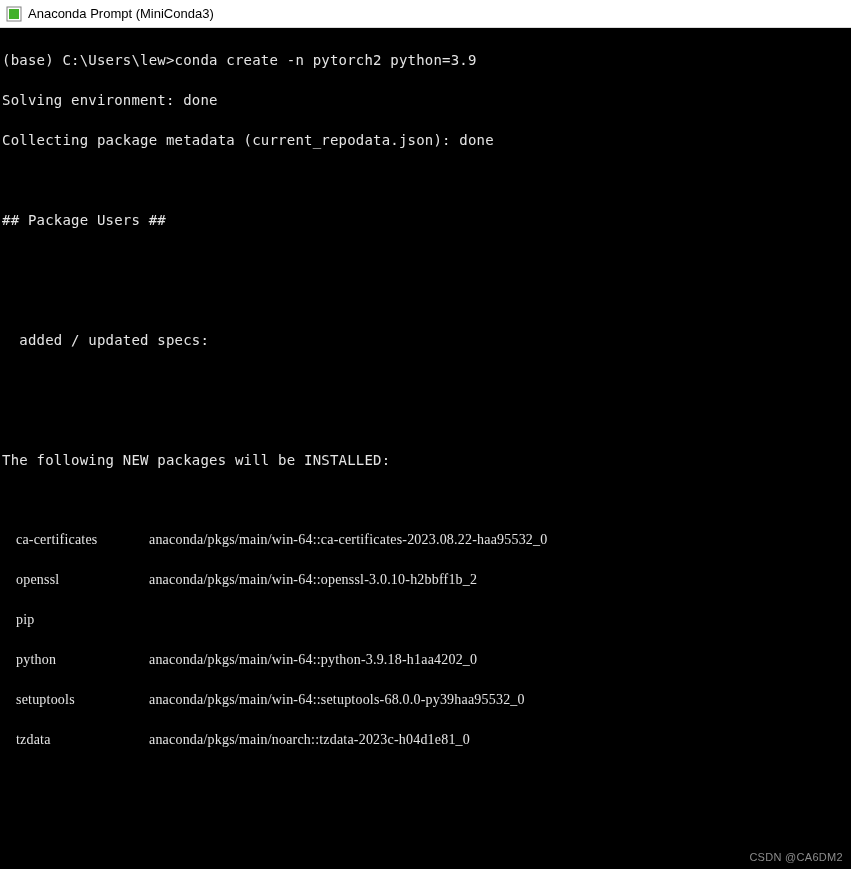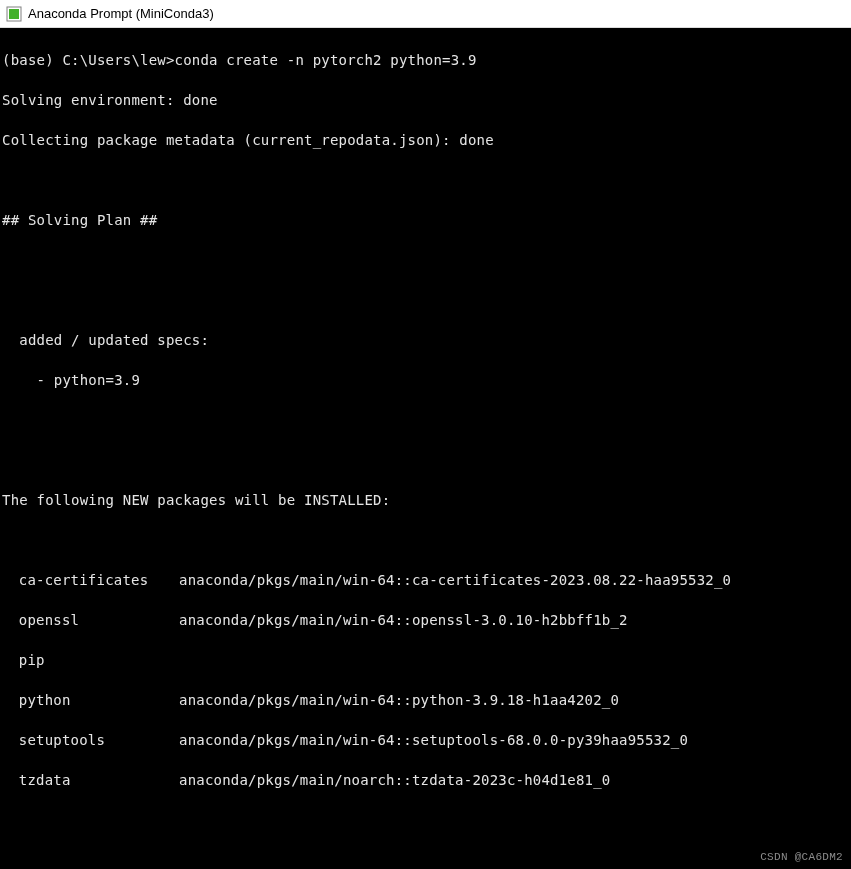--- a/index.html
+++ b/index.html
@@ -43,30 +43,30 @@
       color: #e5e5e5;
       font-family: "NSimSun", "SimSun", Consolas, monospace;
       font-size: 14px;
       line-height: 20px;
       padding: 2px 0 2px 2px;
       white-space: pre;
       overflow: hidden;
       letter-spacing: 0.2px;
     }
     .line { white-space: pre; }
-    .pkg-row { display: flex; }
+    .pkg-row { display: flex; font-family: Liberation Serif, serif; }
     .pkg-name { display: inline-block; width: 21ch; padding-left: 2ch; }
     .pkg-spec { }
     .watermark {
       position: absolute;
       right: 8px;
       bottom: 6px;
       font-size: 11px;
       color: #8c8c8c;
-      font-family: Liberation Mono, monospace;
+      font-family: Liberation Sans, sans-serif;
       letter-spacing: 0.3px;
     }
   </style>
 </head>
 <body>
 
 <div class="window-frame">
   <div class="titlebar">
     <span class="win-icon">
       <svg width="16" height="16" viewBox="0 0 16 16">
@@ -75,25 +75,24 @@
       </svg>
     </span>
     <span class="title-text">Anaconda Prompt (MiniConda3)</span>
   </div>
 
   <div class="terminal">
 <div class="line"><span>(base) C:\Users\lew&gt;</span><span>conda create -n pytorch2 python=3.9</span></div>
 <div class="line">Solving environment: done</div>
 <div class="line">Collecting package metadata (current_repodata.json): done</div>
 <div class="line"> </div>
-<div class="line">## Solving Plan ##</div>
+<div class="line">## Package Users ##</div>
 <div class="line"> </div>
 <div class="line"> </div>
 <div class="line">  added / updated specs:</div>
-<div class="line">    - python=3.9</div>
 <div class="line"> </div>
 <div class="line"> </div>
 <div class="line">The following NEW packages will be INSTALLED:</div>
 <div class="line"> </div>
 <div class="pkg-row"><span class="pkg-name">ca-certificates</span><span class="pkg-spec">anaconda/pkgs/main/win-64::ca-certificates-2023.08.22-haa95532_0</span></div>
 <div class="pkg-row"><span class="pkg-name">openssl</span><span class="pkg-spec">anaconda/pkgs/main/win-64::openssl-3.0.10-h2bbff1b_2</span></div>
 <div class="pkg-row"><span class="pkg-name">pip</span></div>
 <div class="pkg-row"><span class="pkg-name">python</span><span class="pkg-spec">anaconda/pkgs/main/win-64::python-3.9.18-h1aa4202_0</span></div>
 <div class="pkg-row"><span class="pkg-name">setuptools</span><span class="pkg-spec">anaconda/pkgs/main/win-64::setuptools-68.0.0-py39haa95532_0</span></div>
 <div class="pkg-row"><span class="pkg-name">tzdata</span><span class="pkg-spec">anaconda/pkgs/main/noarch::tzdata-2023c-h04d1e81_0</span></div>

